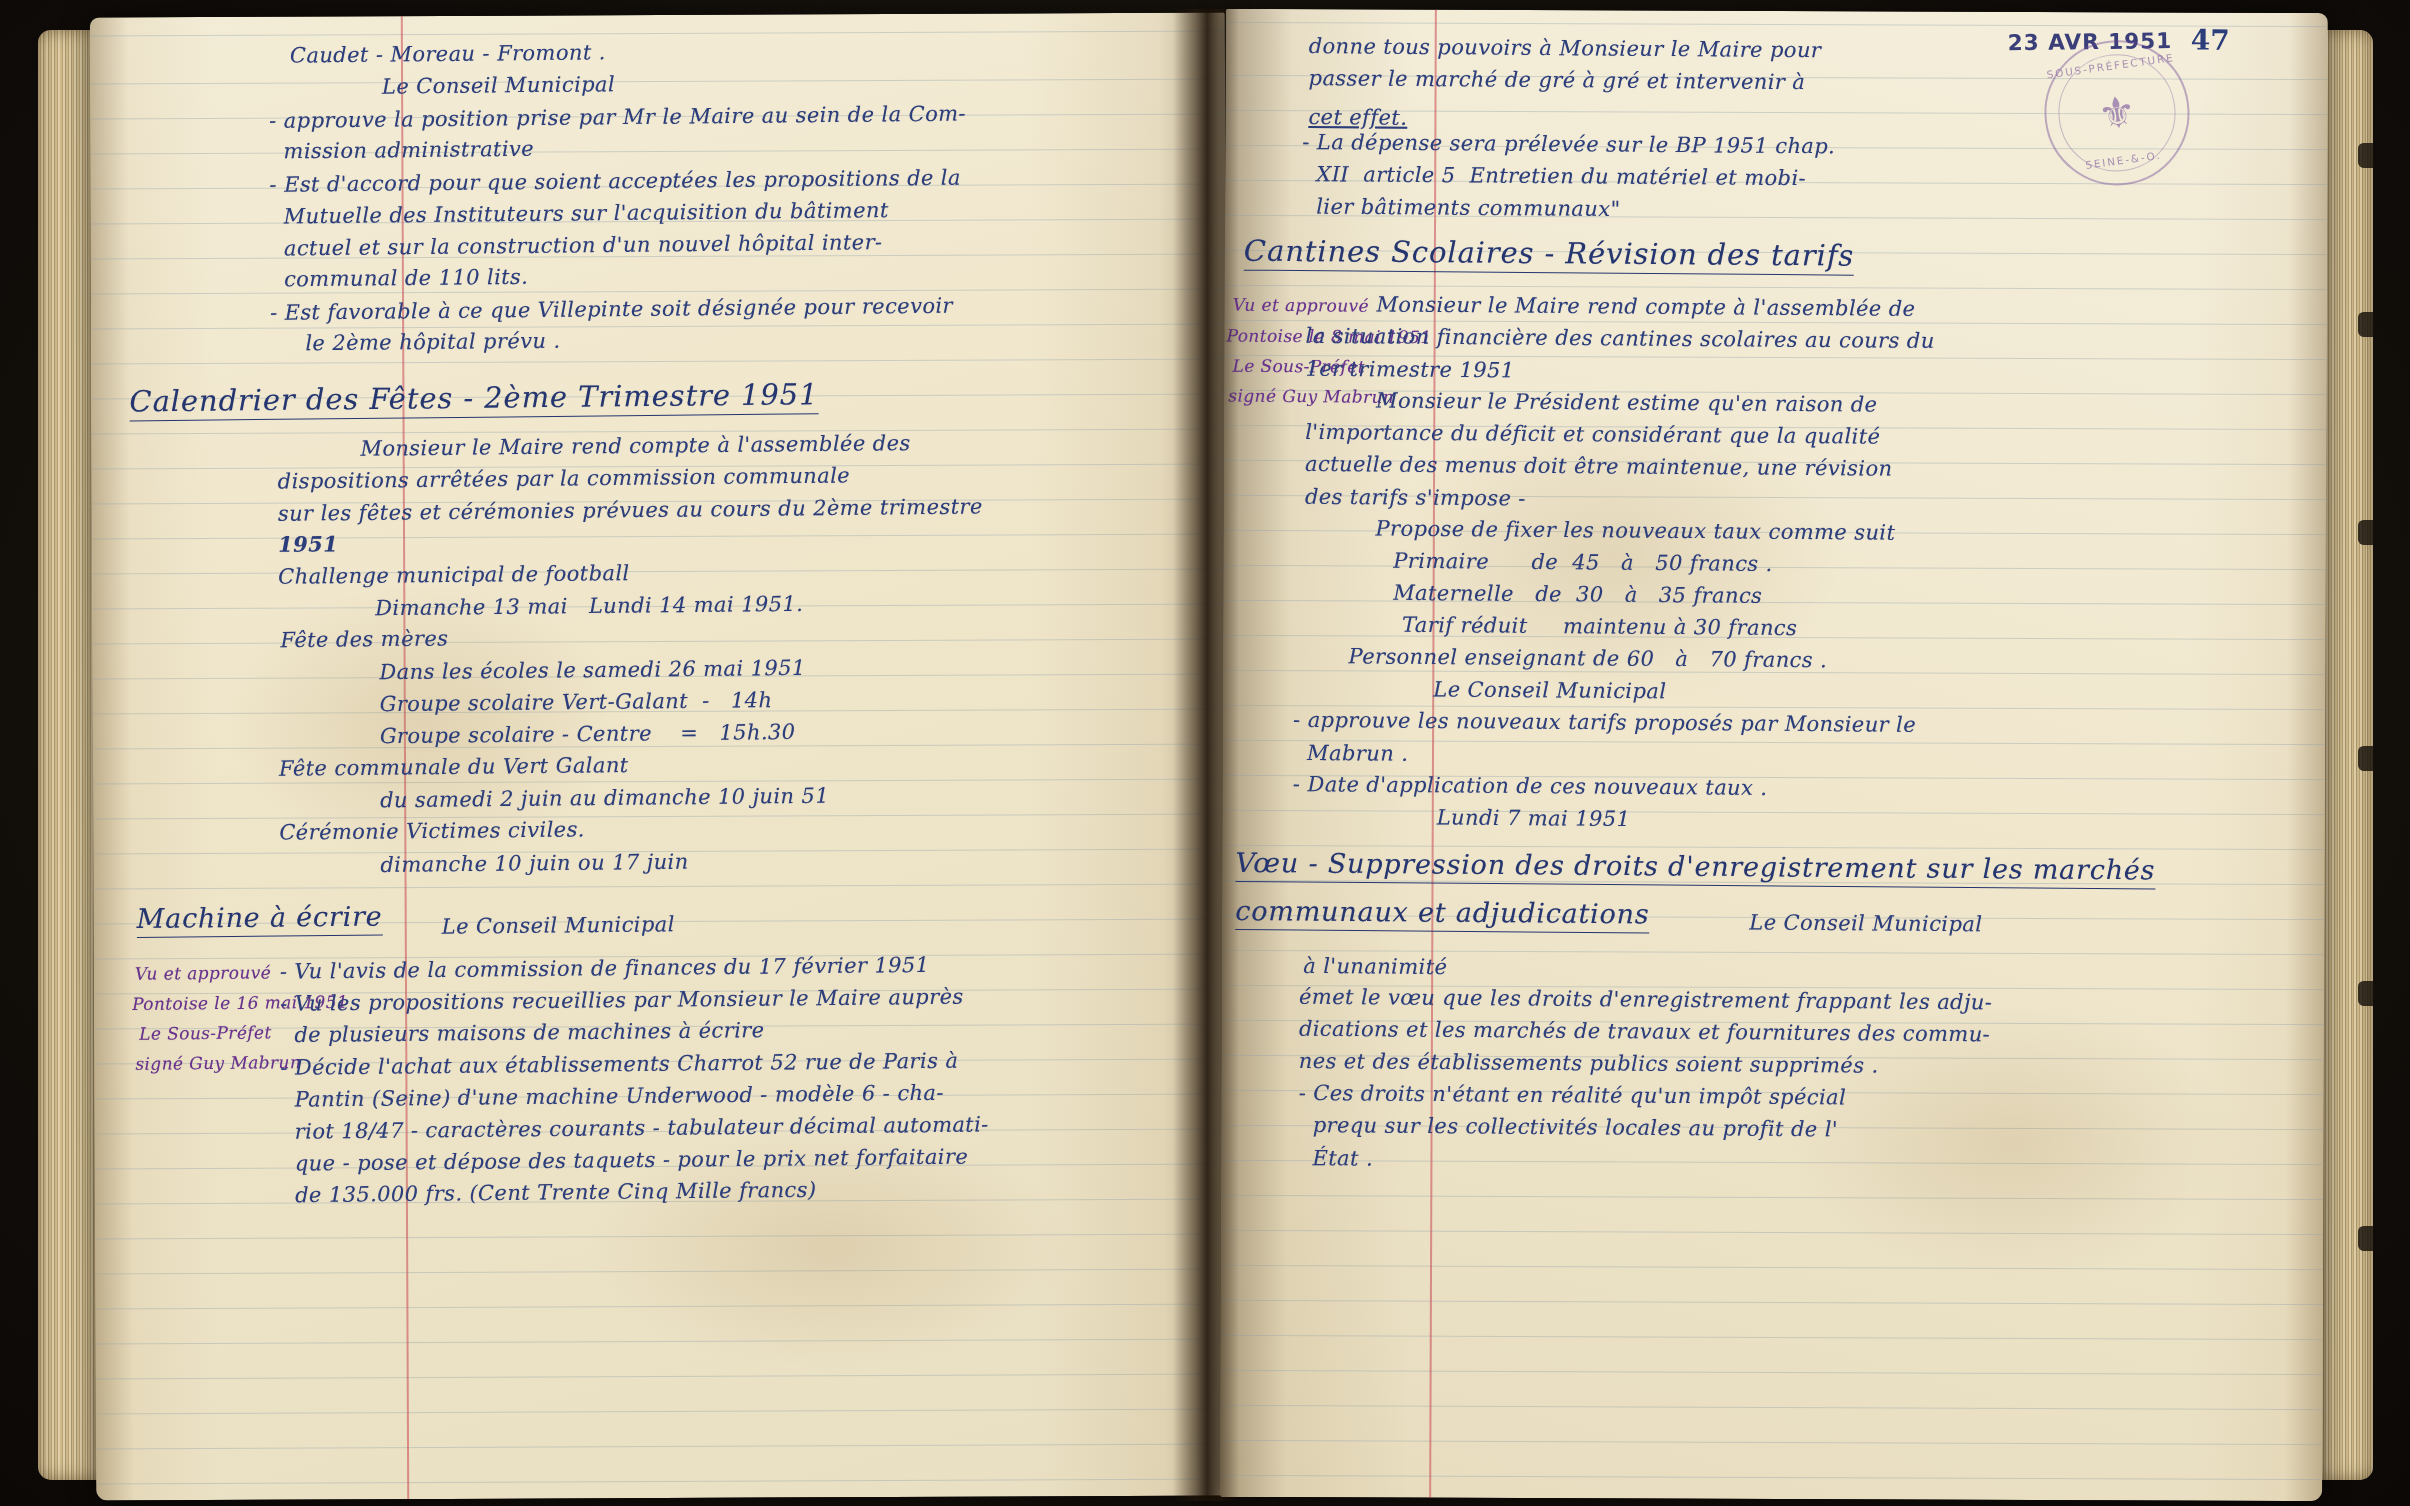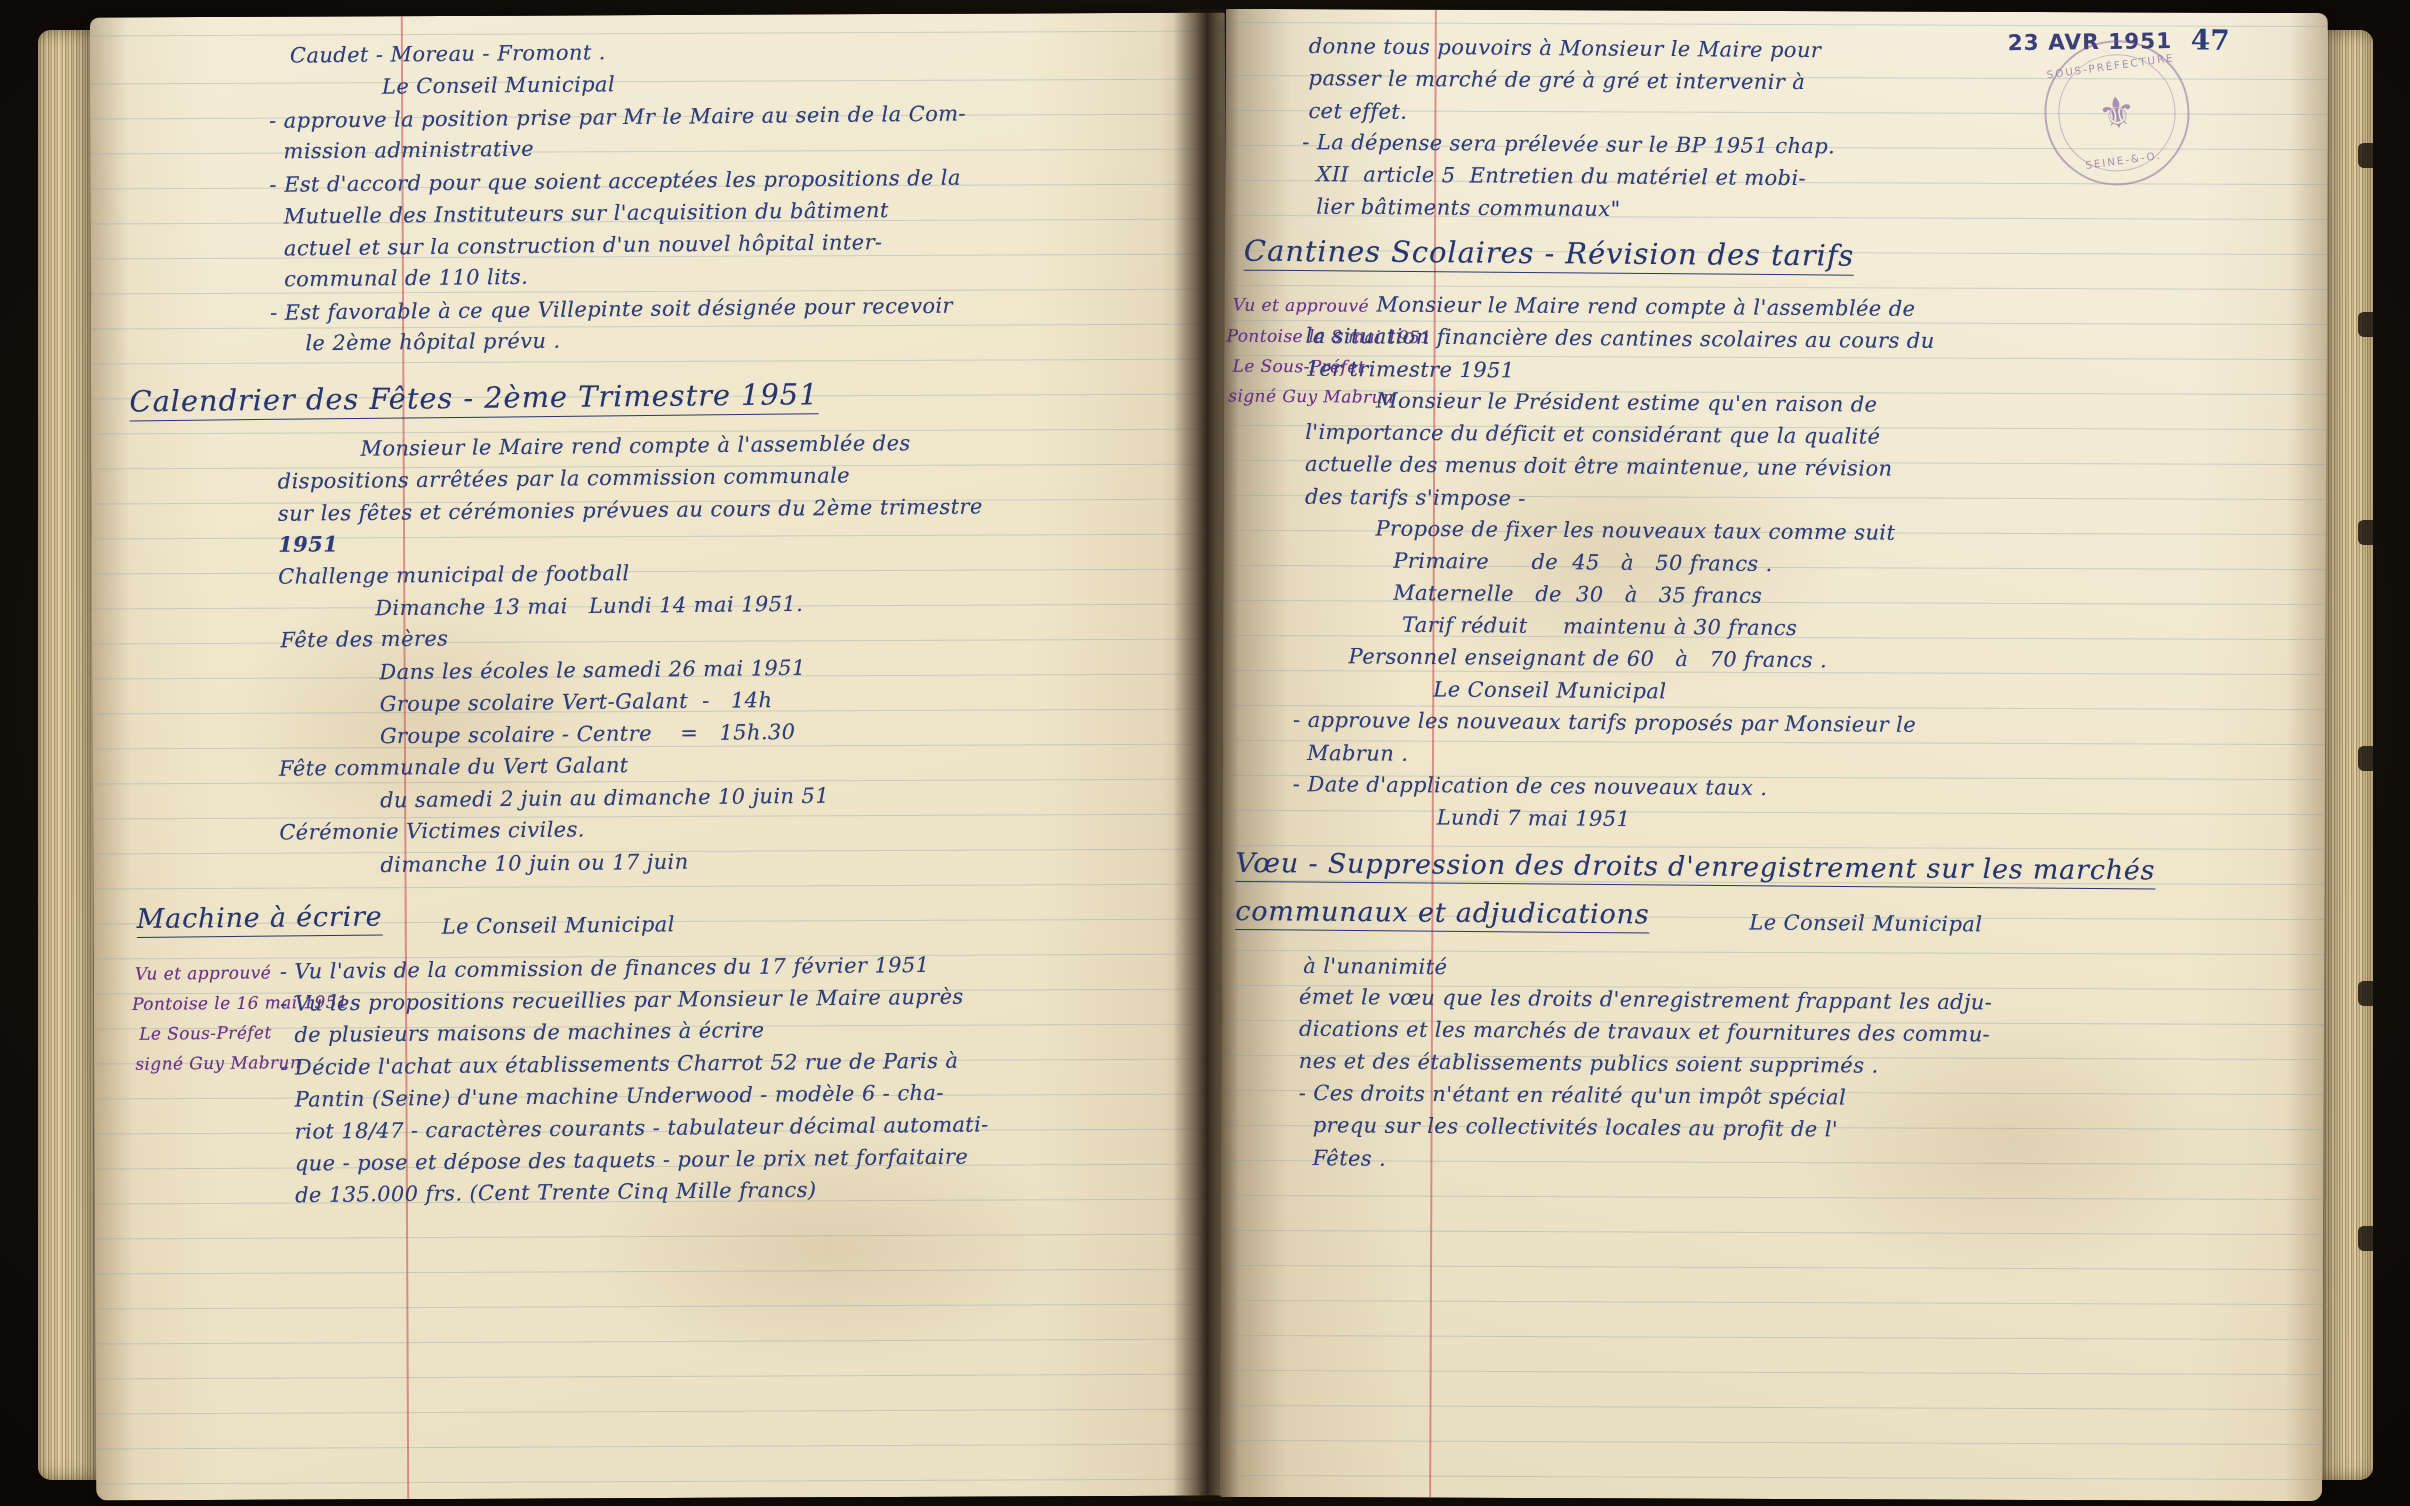--- a/index.html
+++ b/index.html
@@ -304,21 +304,21 @@
       <div class="page-num" style="left:965px; top:11.3px;">47</div>
       <div class="round-stamp" style="left:819px; top:28px;">
         <div class="inner"></div>
         <div class="txt-top">SOUS-PRÉFECTURE</div>
         <div class="crest">⚜</div>
         <div class="txt-bot">SEINE-&amp;-O.</div>
       </div>
 
       <div class="hw r" style="left:83px; top:21px;">donne tous pouvoirs à Monsieur le Maire pour</div>
       <div class="hw r" style="left:83px; top:53px;">passer le marché de gré à gré et intervenir à</div>
-      <div class="hw r" style="left:83px; top:85px;">cet effet.</div>
+      <div class="hw r" style="left:83px; top:91px;text-decoration:underline;">cet effet.</div>
       <div class="hw r" style="left:77px; top:117px;">- La dépense sera prélevée sur le BP 1951 chap.</div>
       <div class="hw r" style="left:77px; top:149px;">  XII  article 5  Entretien du matériel et mobi-</div>
       <div class="hw r" style="left:77px; top:181px;">  lier bâtiments communaux"</div>
 
       <div class="hw heading r" style="left:19px; top:226px;">Cantines Scolaires - Révision des tarifs</div>
 
       <div class="hw violet r" style="left:7.5px; top:282px;">Vu et approuvé</div>
       <div class="hw violet r" style="left:1.9px; top:313px;">Pontoise le 8 mai 1951</div>
       <div class="hw violet r" style="left:7.5px; top:343px;">Le Sous-Préfet</div>
       <div class="hw violet r" style="left:3.8px; top:373px;">signé Guy Mabrun</div>
@@ -344,19 +344,19 @@
       <div class="hw heading2 r" style="left:13px; top:838px;">Vœu - Suppression des droits d'enregistrement sur les marchés</div>
       <div class="hw heading2 r" style="left:13px; top:885px;">communaux et adjudications</div>
       <div class="hw r" style="left:527px; top:895px;">Le Conseil Municipal</div>
 
       <div class="hw r" style="left:81px; top:940px;">à l'unanimité</div>
       <div class="hw r" style="left:77px; top:972px;">émet le vœu que les droits d'enregistrement frappant les adju-</div>
       <div class="hw r" style="left:77px; top:1004px;">dications et les marchés de travaux et fournitures des commu-</div>
       <div class="hw r" style="left:77px; top:1036px;">nes et des établissements publics soient supprimés .</div>
       <div class="hw r" style="left:77px; top:1068px;">- Ces droits n'étant en réalité qu'un impôt spécial</div>
       <div class="hw r" style="left:77px; top:1100px;">  prequ sur les collectivités locales au profit de l'</div>
-      <div class="hw r" style="left:77px; top:1132px;">  Fêtes .</div>
+      <div class="hw r" style="left:77px; top:1132px;">  État .</div>
     </div>
 
     <div class="gutter"></div>
   </div>
 </div>
 
 
 </body></html>

